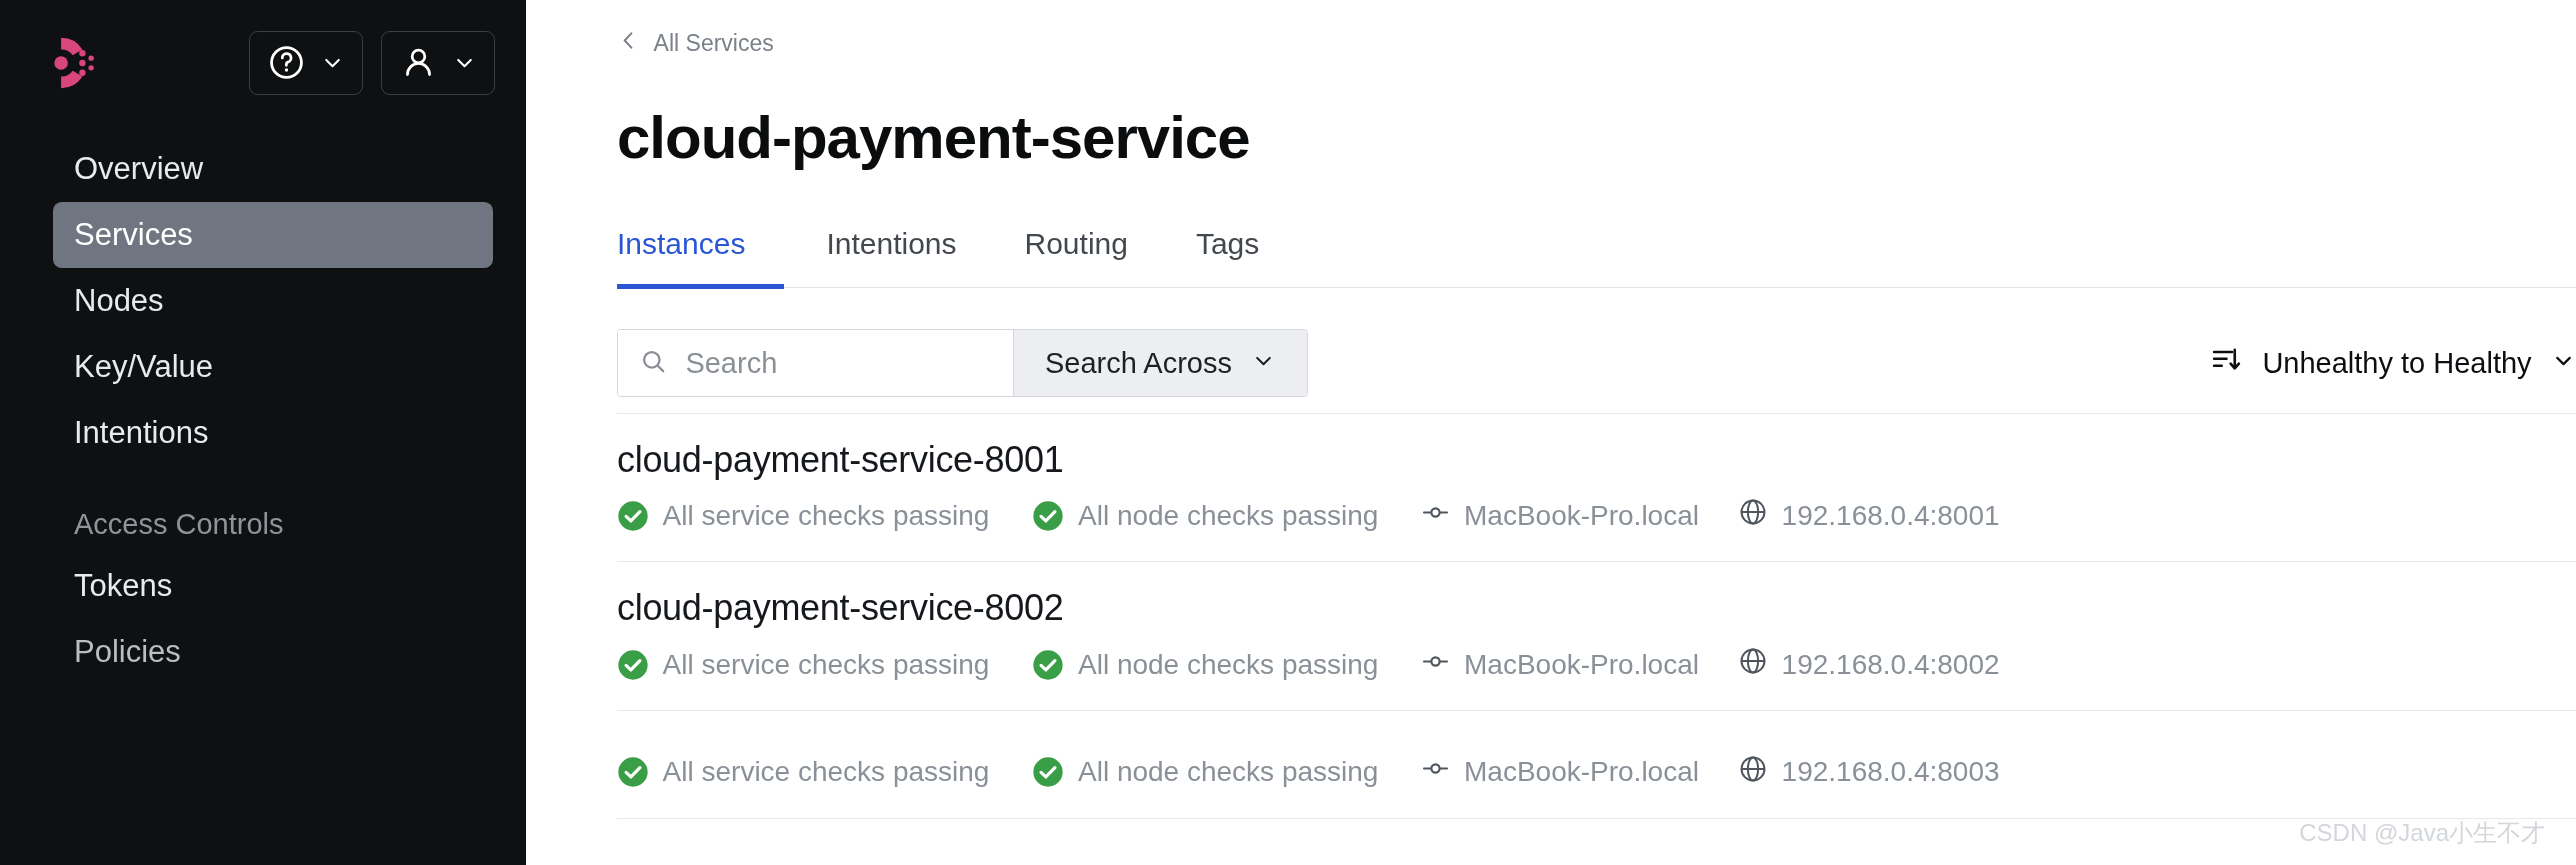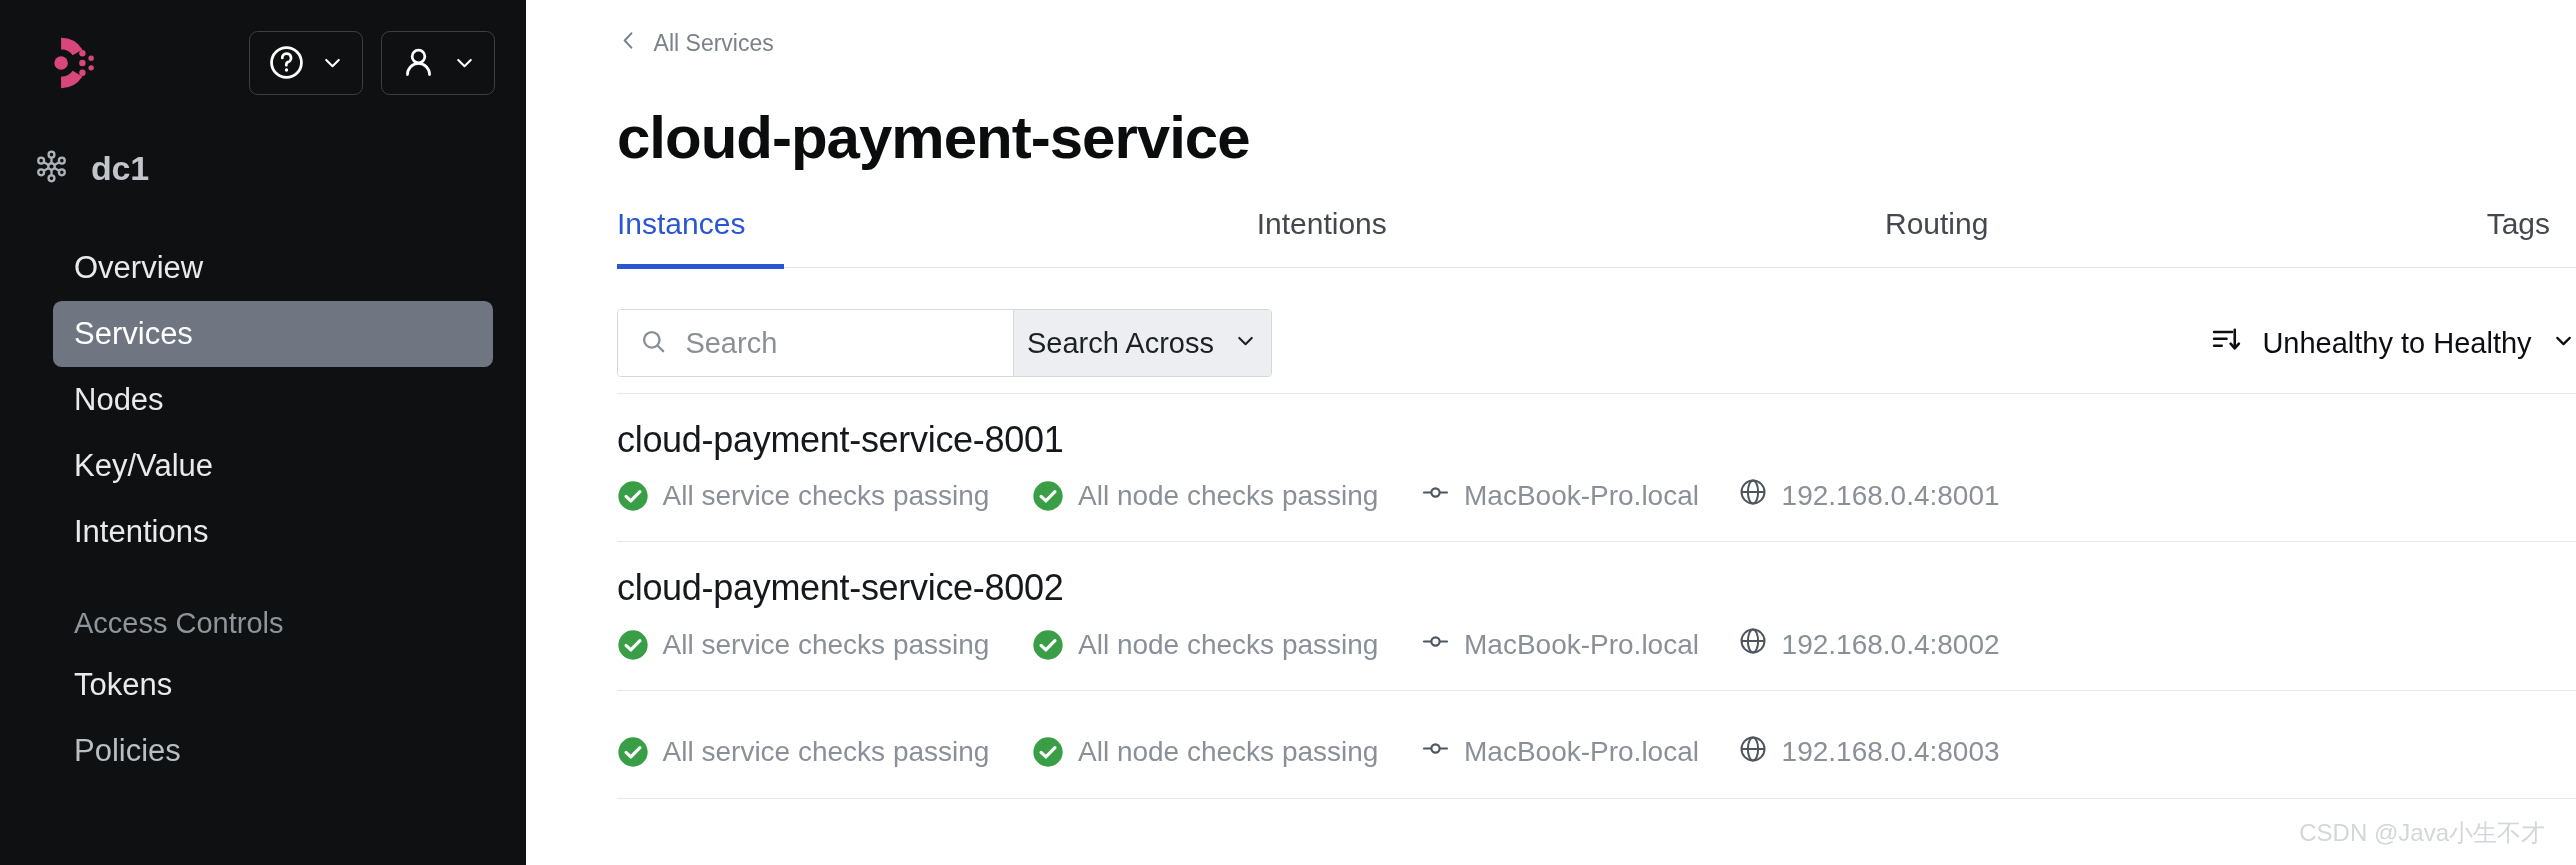--- a/index.html
+++ b/index.html
@@ -133,25 +133,24 @@
     letter-spacing: -1px;
     color: #0a0c0e;
     margin-top: 39px;
     line-height: 1.1;
   }
 
   .tabs {
     display: flex;
     align-items: flex-end;
     gap: 16px;
-    margin-top: 36px;
+    margin-top: 56px;
     border-bottom: 1.9px solid #e3e5e8;
     margin-right: 0;
     width: calc(2576px - 526px - 91px);
-    justify-content: space-between;
   }
   .tab {
     font-size: 30px;
     color: #43484e;
     padding: 0 26px 23px 26px;
     cursor: pointer;
     white-space: nowrap;
     border-bottom: 5.8px solid transparent;
     margin-bottom: -1.9px;
   }
@@ -194,21 +193,21 @@
     color: #2b3034;
     width: 100%;
     background: transparent;
     font-family: "Liberation Sans", sans-serif;
   }
   .search-field input::placeholder { color: #8b9097; }
   .search-across {
     display: flex;
     align-items: center;
     gap: 19.4px;
-    padding: 0 13px;
+    padding: 0 31px;
     background: #eceef1;
     border-left: 1.5px solid #d4d7db;
     font-size: 29px;
     color: #1d2125;
     font-weight: 400;
     cursor: pointer;
     white-space: nowrap;
   }
   .health-status {
     display: flex;
@@ -333,35 +332,20 @@
           </span>
           <span>
             <svg width="25" height="25" viewBox="0 0 24 24" fill="none" stroke="#ffffff" stroke-width="2" stroke-linecap="round" stroke-linejoin="round">
               <polyline points="6 9.5 12 15.5 18 9.5"></polyline>
             </svg>
           </span>
         </div>
       </div>
     </div>
 
-    <div class="dc-row">
-      <span>
-        <svg width="37" height="37" viewBox="0 0 24 24" fill="none" stroke="#aeb3b9" stroke-width="1.5">
-          <circle cx="12" cy="12" r="2.1"></circle>
-          <circle cx="12" cy="4.3" r="1.9"></circle>
-          <circle cx="18.7" cy="8.2" r="1.9"></circle>
-          <circle cx="18.7" cy="15.8" r="1.9"></circle>
-          <circle cx="12" cy="19.7" r="1.9"></circle>
-          <circle cx="5.3" cy="15.8" r="1.9"></circle>
-          <circle cx="5.3" cy="8.2" r="1.9"></circle>
-          <path d="M12 6.2v3.7M17 9.2l-3.2 1.8M17 14.8l-3.2-1.8M12 17.8v-3.7M7 14.8l3.2-1.8M7 9.2l3.2 1.8"></path>
-        </svg>
-      </span>
-      <span class="dc-label">dc1</span>
-    </div>
 
     <nav class="nav">
       <div class="nav-item">Overview</div>
       <div class="nav-item active">Services</div>
       <div class="nav-item">Nodes</div>
       <div class="nav-item">Key/Value</div>
       <div class="nav-item">Intentions</div>
       <div class="nav-gap"></div>
       <div class="nav-section">Access Controls</div>
       <div class="nav-item">Tokens</div>

